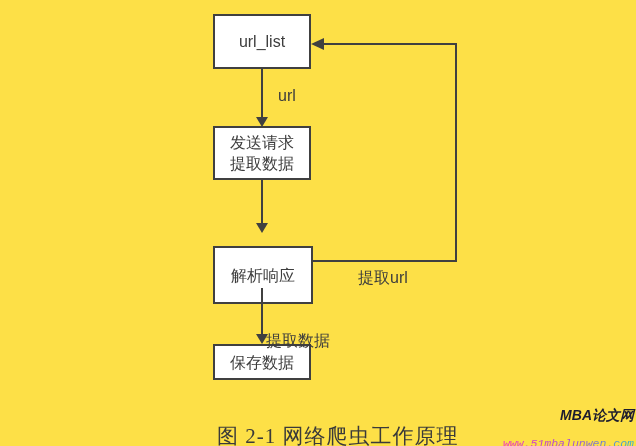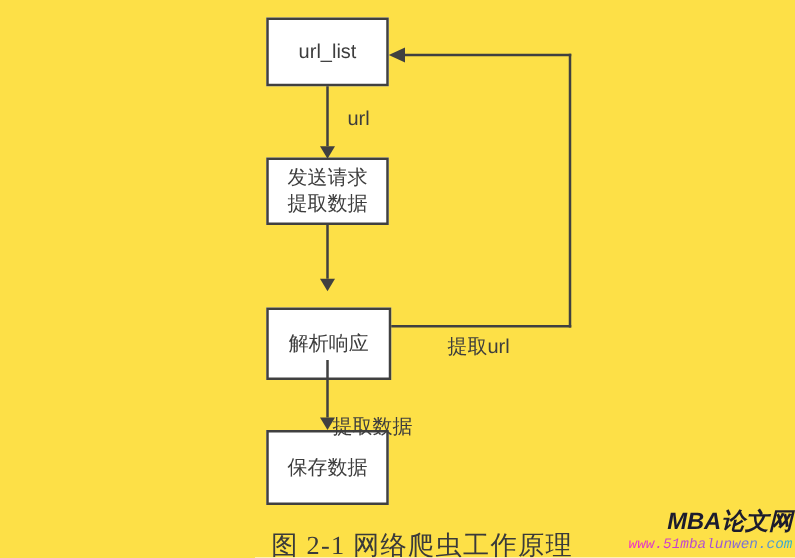--- a/index.html
+++ b/index.html
@@ -26,21 +26,21 @@
     align-items: center;
     justify-content: center;
     font-size: 16px;
     line-height: 21px;
     color: #3d3d3d;
     text-align: center;
   }
   .node-url-list   { left: 213px; top: 14px;  width: 98px;  height: 55px; }
   .node-send-req   { left: 213px; top: 126px; width: 98px;  height: 54px; }
   .node-parse-resp { left: 213px; top: 246px; width: 100px; height: 58px; }
-  .node-save-data  { left: 213px; top: 344px; width: 98px;  height: 60px; }
+  .node-save-data  { left: 213px; top: 344px; width: 98px;  height: 36px; }
 
   .vline {
     position: absolute;
     width: 2px;
     background: #404040;
   }
   .hline {
     position: absolute;
     height: 2px;
     background: #404040;
@@ -85,24 +85,24 @@
   }
   .watermark {
     position: absolute;
     right: 2px;
     top: 408px;
     text-align: right;
     font-style: italic;
     line-height: 1;
   }
   .watermark-title {
-    font-size: 19px;
+    font-size: 14px;
     font-weight: bold;
     color: #1c1c2e;
-    margin-bottom: 3px;
+    margin-bottom: 16px;
   }
   .watermark-url {
     font-size: 11.5px;
     background: linear-gradient(90deg, #f32fc4 0%, #a04fd8 55%, #2fb3cf 100%);
     -webkit-background-clip: text;
     background-clip: text;
     color: transparent;
     font-family: Liberation Mono, monospace;
   }
 </style>

